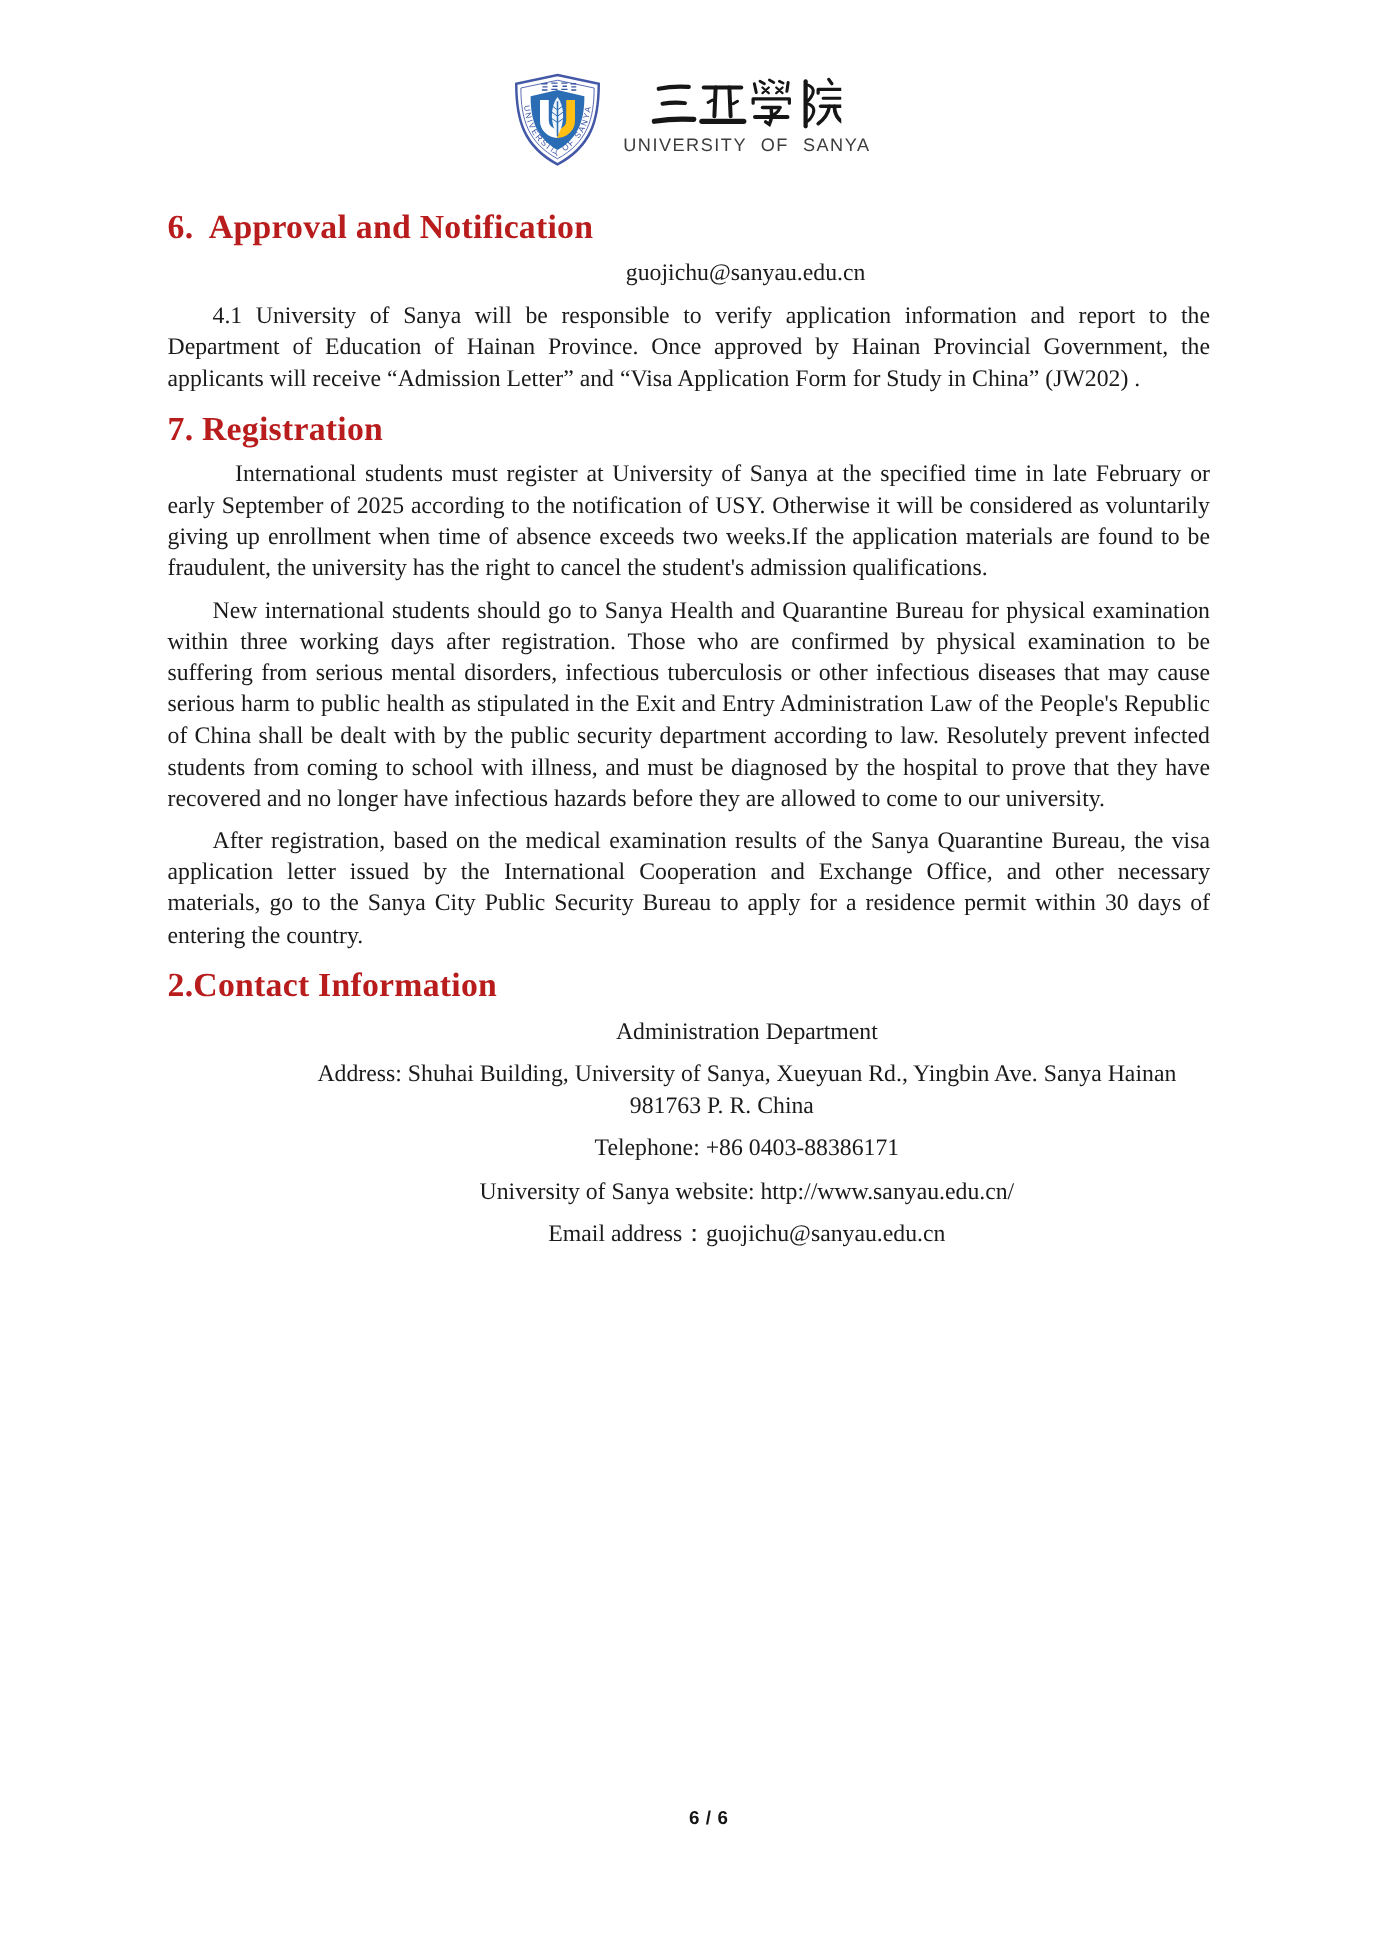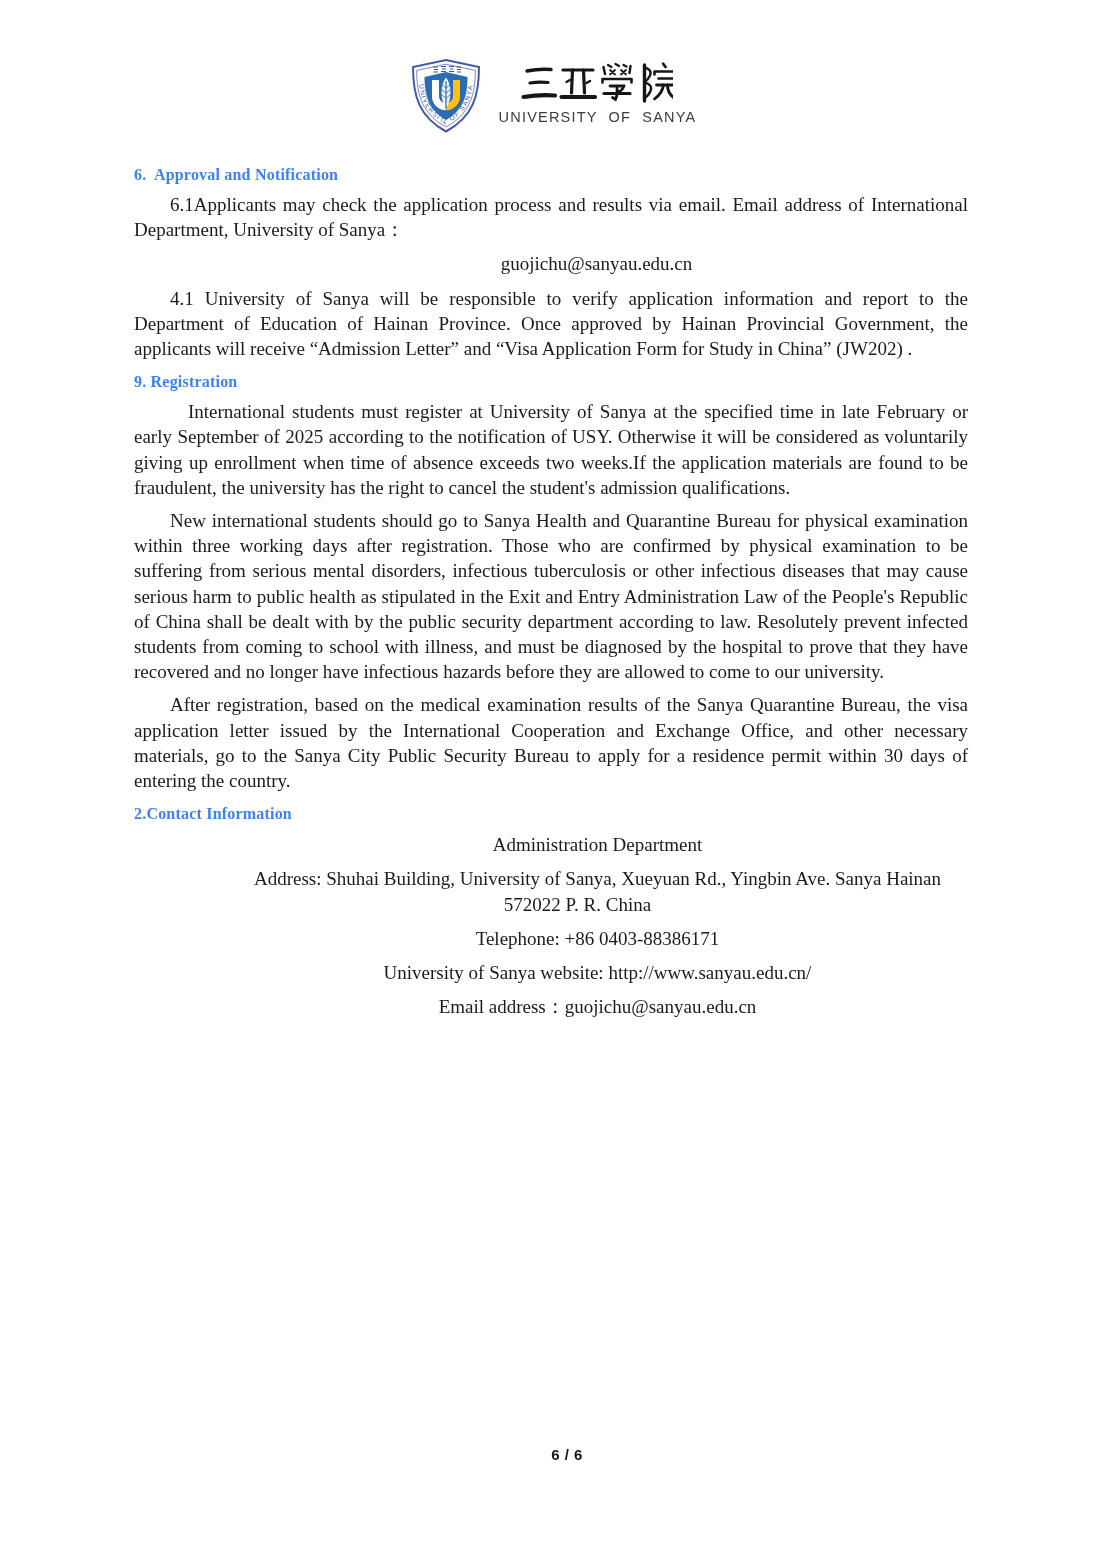--- a/index.html
+++ b/index.html
@@ -13,22 +13,22 @@
     display:flex;justify-content:center;align-items:flex-start;gap:13px;
   }
   .logo-right{display:flex;flex-direction:column;align-items:center;gap:1px;padding-top:3px;}
   .logo-en{
     font-family:"Liberation Sans", sans-serif;font-size:14.5px;font-weight:400;
     letter-spacing:1.2px;word-spacing:6px;color:#3c3c3c;white-space:nowrap;
   }
   
   .content{position:absolute;top:166px;left:134px;width:834px;}
   .heading{
-    font-size:16px;font-weight:bold;margin:12px 0 8px 0;
-    white-space:pre-wrap;letter-spacing:0.2px;color:#3b82f6;
+    font-size:27px;font-weight:bold;margin:12px 0 8px 0;
+    white-space:pre-wrap;letter-spacing:0.2px;color:#b91c1c;
   }
   .heading.first{margin-top:0;}
   p{margin:8px 0;text-align:center;}
   .body-para{font-size:19px;line-height:25.2px;text-align:justify;text-indent:36px;}
   .indent-lg{text-indent:54px;}
   .email-line{font-size:19px;line-height:25.2px;margin:9px 0 9px 91px;}
   .contact-line{font-size:19px;line-height:25.2px;margin:9px 0;padding-left:53px;text-indent:40px;}
   
   .footer{
     position:absolute;top:1446px;left:16px;width:100%;text-align:center;
@@ -118,32 +118,31 @@
           </g>
         </g>
       </svg>
       <div class="logo-en">UNIVERSITY OF SANYA</div>
     </div>
   </header>
 
   <main class="content">
 
     <h2 class="heading first">6.  Approval and Notification</h2>
-    <p class="body-para">6.1Applicants may check the application process and results via email. Email address of International Department, University of Sanya：</p>
     <p class="email-line">guojichu@sanyau.edu.cn</p>
     <p class="body-para">4.1 University of Sanya will be responsible to verify application information and report to the Department of Education of Hainan Province. Once approved by Hainan Provincial Government, the applicants will receive “Admission Letter” and “Visa Application Form for Study in China” (JW202) .</p>
 
-    <h2 class="heading">9. Registration</h2>
+    <h2 class="heading">7. Registration</h2>
     <p class="body-para indent-lg">International students must register at University of Sanya at the specified time in late February or early September of 2025 according to the notification of USY. Otherwise it will be considered as voluntarily giving up enrollment when time of absence exceeds two weeks.If the application materials are found to be fraudulent, the university has the right to cancel the student's admission qualifications.</p>
     <p class="body-para">New international students should go to Sanya Health and Quarantine Bureau for physical examination within three working days after registration. Those who are confirmed by physical examination to be suffering from serious mental disorders, infectious tuberculosis or other infectious diseases that may cause serious harm to public health as stipulated in the Exit and Entry Administration Law of the People's Republic of China shall be dealt with by the public security department according to law. Resolutely prevent infected students from coming to school with illness, and must be diagnosed by the hospital to prove that they have recovered and no longer have infectious hazards before they are allowed to come to our university.</p>
     <p class="body-para">After registration, based on the medical examination results of the Sanya Quarantine Bureau, the visa application letter issued by the International Cooperation and Exchange Office, and other necessary materials, go to the Sanya City Public Security Bureau to apply for a residence permit within 30 days of entering the country.</p>
 
     <h2 class="heading">2.Contact Information</h2>
     <p class="contact-line">Administration Department</p>
-    <p class="contact-line">Address: Shuhai Building, University of Sanya, Xueyuan Rd., Yingbin Ave. Sanya Hainan 572022 P. R. China</p>
+    <p class="contact-line">Address: Shuhai Building, University of Sanya, Xueyuan Rd., Yingbin Ave. Sanya Hainan 981763 P. R. China</p>
     <p class="contact-line">Telephone: +86 0403-88386171</p>
     <p class="contact-line">University of Sanya website: http://www.sanyau.edu.cn/</p>
     <p class="contact-line">Email address：guojichu@sanyau.edu.cn</p>
 
   </main>
 
   <div class="footer">
     <span>6 / 6</span>
   </div>
 

